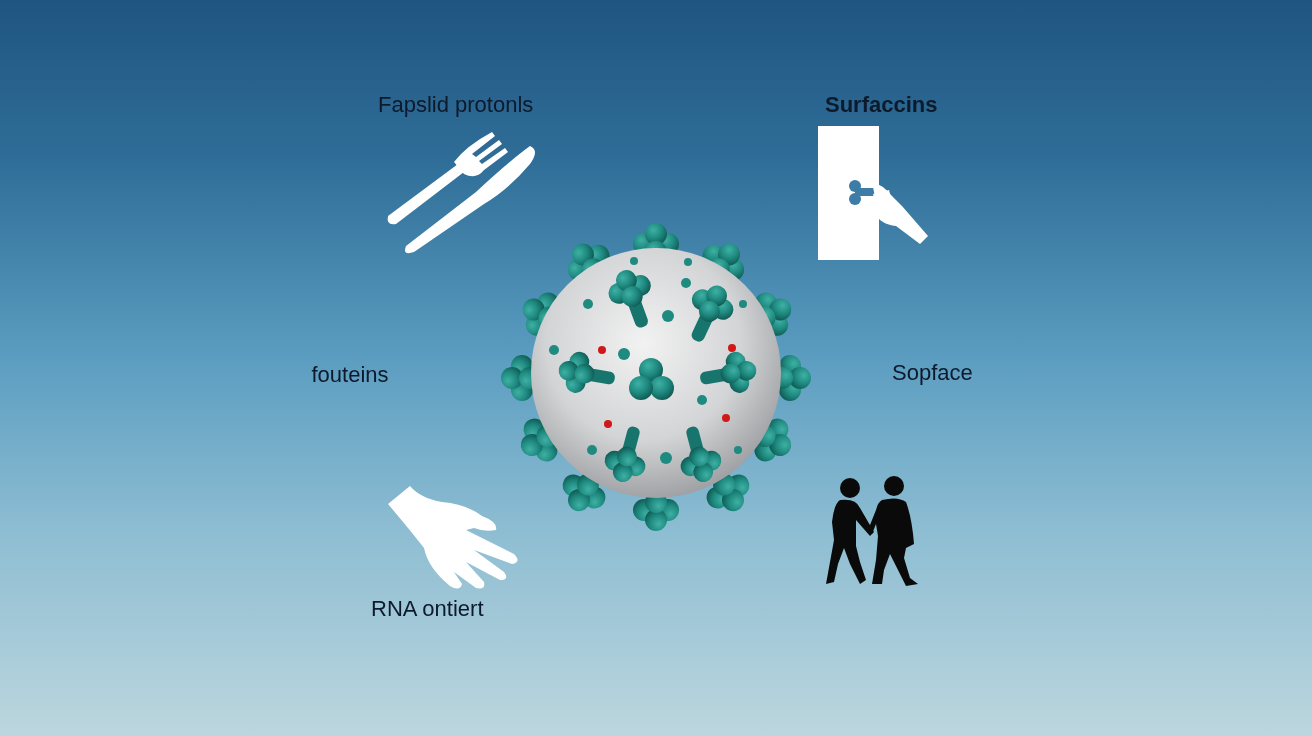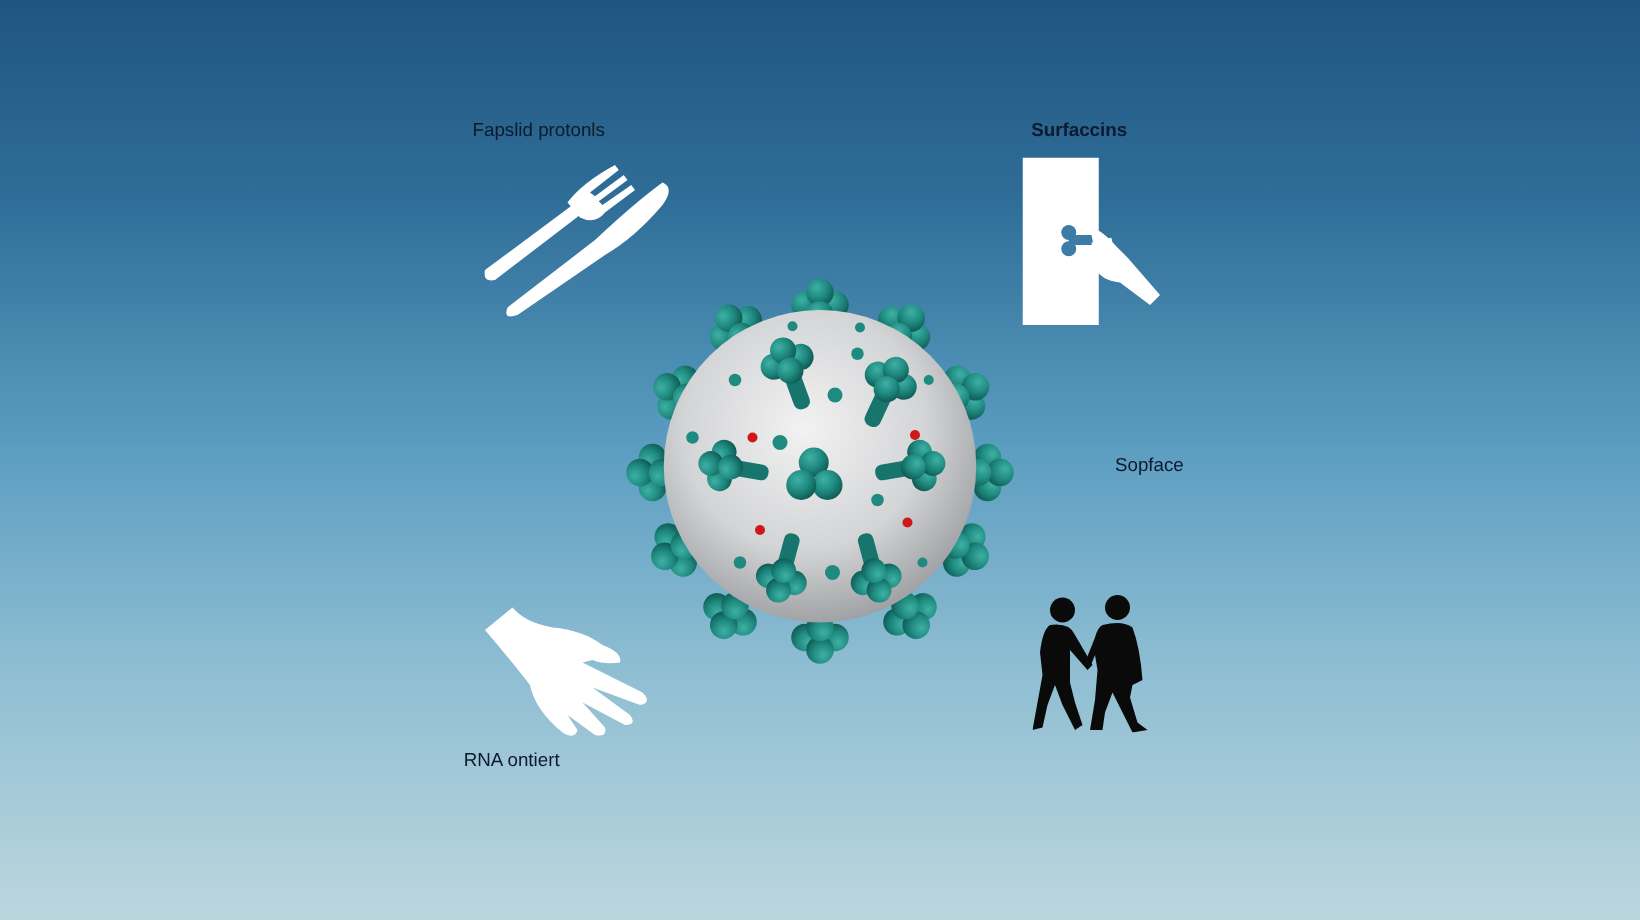--- a/index.html
+++ b/index.html
@@ -2,32 +2,33 @@
 <html><head>
 <meta charset="utf-8">
 <style>
   html, body { margin:0; padding:0; }
   body {
     width:1312px; height:736px; overflow:hidden; position:relative;
     background: linear-gradient(180deg, #1f5581 0%, #2f6e98 22%, #5a9cc0 48%, #8dbdd2 72%, #bcd6de 100%);
     font-family: "Liberation Sans", "DejaVu Sans", sans-serif;
   }
   .label {
-    position:absolute; color:#0d1a2b; font-size:15px; line-height:29px;
+    position:absolute; color:#0d1a2b; font-size:22px; line-height:29px;
     text-align:center; white-space:nowrap;
   }
   .icon { position:absolute; }
   #virus { position:absolute; left:486px; top:198px; width:340px; height:340px; }
 </style>
 </head>
 <body>
 
 <div class="label" style="left:378px; top:90px;">Fapslid protonls</div>
 <div class="label" style="left:825px; top:90px;font-weight:bold;">Surfaccins</div>
 <div class="label" style="left:265px; top:360px; width:170px;">
+  <div>fouteins</div>
 </div>
 <div class="label" style="left:892px; top:358px;">Sopface</div>
 <div class="label" style="left:371px; top:594px;">RNA ontiert</div>
 <div class="label" style="left:795px; top:594px; width:200px;">
 </div>
 
 <svg class="icon" style="left:380px; top:124px;" width="160" height="130" viewBox="0 0 160 130">
   <g fill="#ffffff">
 
     <path d="M8 92 L78 40 L84 48 L16 100 Q6 102 8 92 Z"></path>

